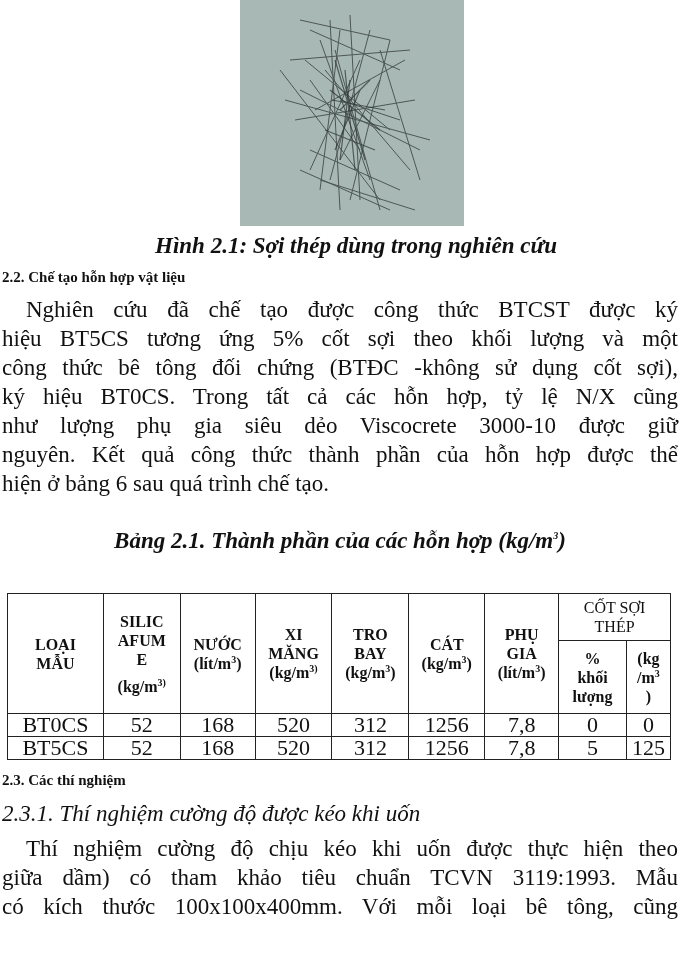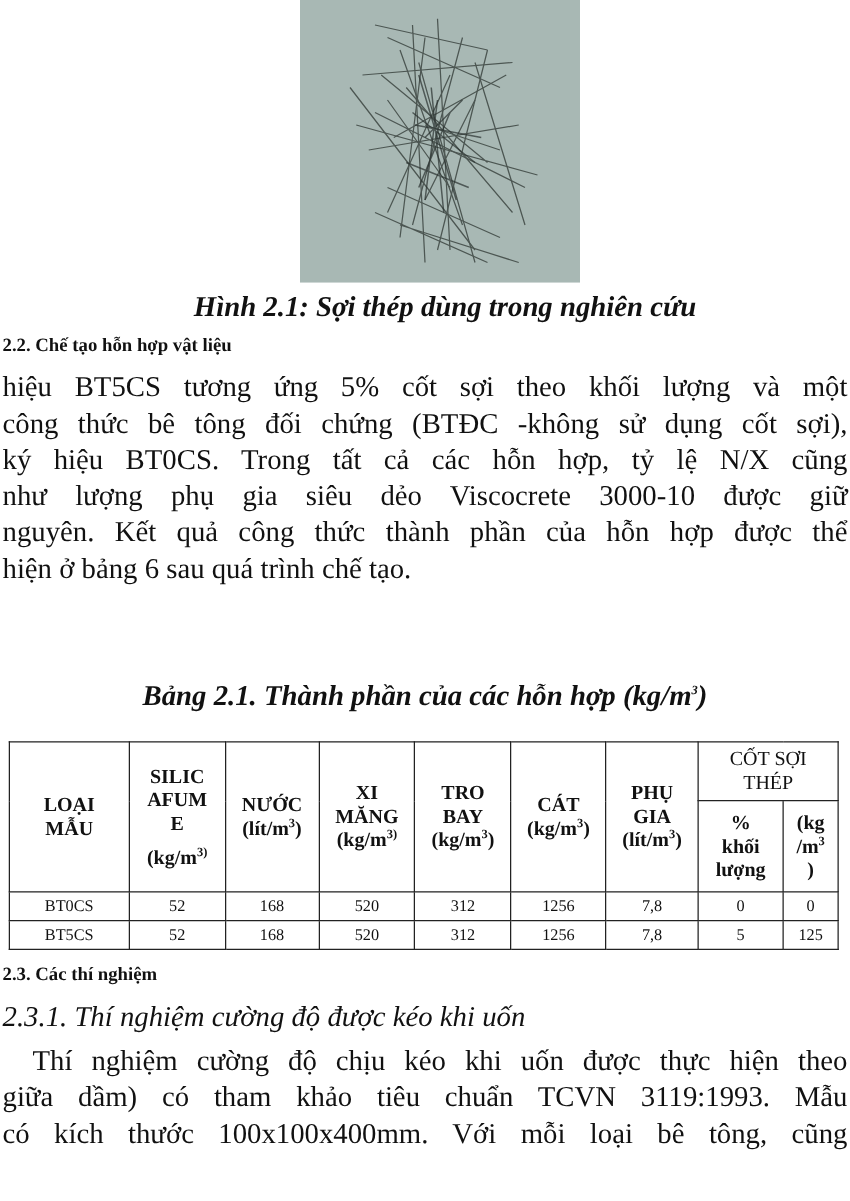--- a/index.html
+++ b/index.html
@@ -11,27 +11,27 @@
   .caption { position: absolute; left: 0; top: 232px; width: 680px; text-align: center;
              font-style: italic; font-weight: bold; font-size: 23px; line-height: 28px; padding-left: 16px; }
   .h2 { position: absolute; left: 2px; font-weight: bold; font-size: 15px; line-height: 28px; }
   .h3 { position: absolute; left: 2px; font-style: italic; font-size: 23px; line-height: 28px; }
   .para { position: absolute; left: 2px; width: 676px; font-size: 23px; line-height: 29px;
           text-align: justify; }
   .para .line { display: block; text-align: justify; text-align-last: justify; white-space: nowrap; }
   .para .line.last { text-align-last: left; }
   .para .line.indent { padding-left: 24px; }
   .tcap { position: absolute; left: 0; top: 527px; width: 680px; text-align: center;
-          font-style: italic; font-weight: bold; font-size: 23px; line-height: 28px; margin-top: 16px; }
+          font-style: italic; font-weight: bold; font-size: 23px; line-height: 28px; }
   table.mix { position: absolute; left: 7px; top: 593px; width: 664px; border-collapse: collapse;
               font-size: 16px; }
   table.mix td, table.mix th { border: 1.5px solid #222; text-align: center; padding: 0 2px;
               vertical-align: middle; }
   table.mix th { font-weight: bold; line-height: 19px; }
-  table.mix td { font-weight: normal; font-size: 13px; height: 22px; line-height: 20px; }
+  table.mix td { font-weight: normal; font-size: 22px; height: 22px; line-height: 20px; }
   sup { font-size: 10px; vertical-align: super; line-height: 0; }
 </style>
 </head>
 <body>
 
 <div class="photo">
   <svg viewBox="0 0 224 226" preserveAspectRatio="none">
     <rect width="224" height="226" fill="#a8b8b4"></rect>
     <g stroke="#3d4642" stroke-width="1" fill="none" opacity="0.85">
       <path d="M60 20 L150 40 M70 30 L160 70 M50 60 L170 50 M40 70 L140 200 M90 20 L100 210"></path>
@@ -45,20 +45,21 @@
       <path d="M110 80 L100 160 M120 90 L95 150 M92 100 L145 110"></path>
     </g>
   </svg>
 </div>
 
 <div class="caption">Hình 2.1: Sợi thép dùng trong nghiên cứu</div>
 
 <div class="h2" style="top:263px;">2.2. Chế tạo hỗn hợp vật liệu</div>
 
 <div class="para" style="top:295px;">
+  <span class="line indent">Nghiên cứu đã chế tạo được công thức BTCST được ký</span>
   <span class="line">hiệu BT5CS tương ứng 5% cốt sợi theo khối lượng và một</span>
   <span class="line">công thức bê tông đối chứng (BTĐC -không sử dụng cốt sợi),</span>
   <span class="line">ký hiệu BT0CS. Trong tất cả các hỗn hợp, tỷ lệ N/X cũng</span>
   <span class="line">như lượng phụ gia siêu dẻo Viscocrete 3000-10 được giữ</span>
   <span class="line">nguyên. Kết quả công thức thành phần của  hỗn hợp được thể</span>
   <span class="line last">hiện ở bảng 6 sau quá trình chế tạo.</span>
 </div>
 
 <div class="tcap">
   <span>Bảng 2.1. Thành phần của các hỗn hợp (kg/m</span><sup>3</sup><span>)</span>

